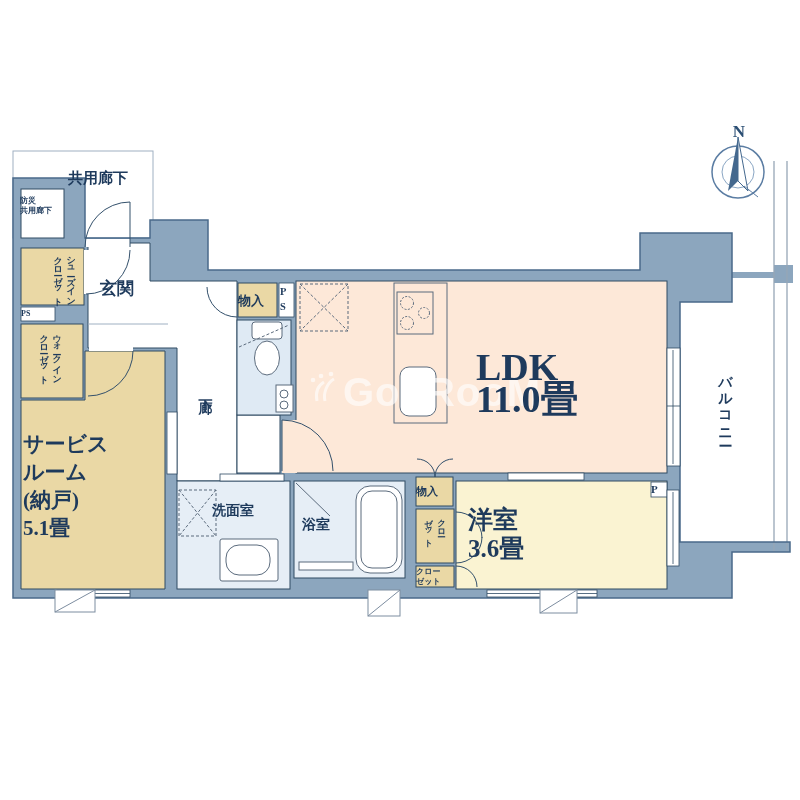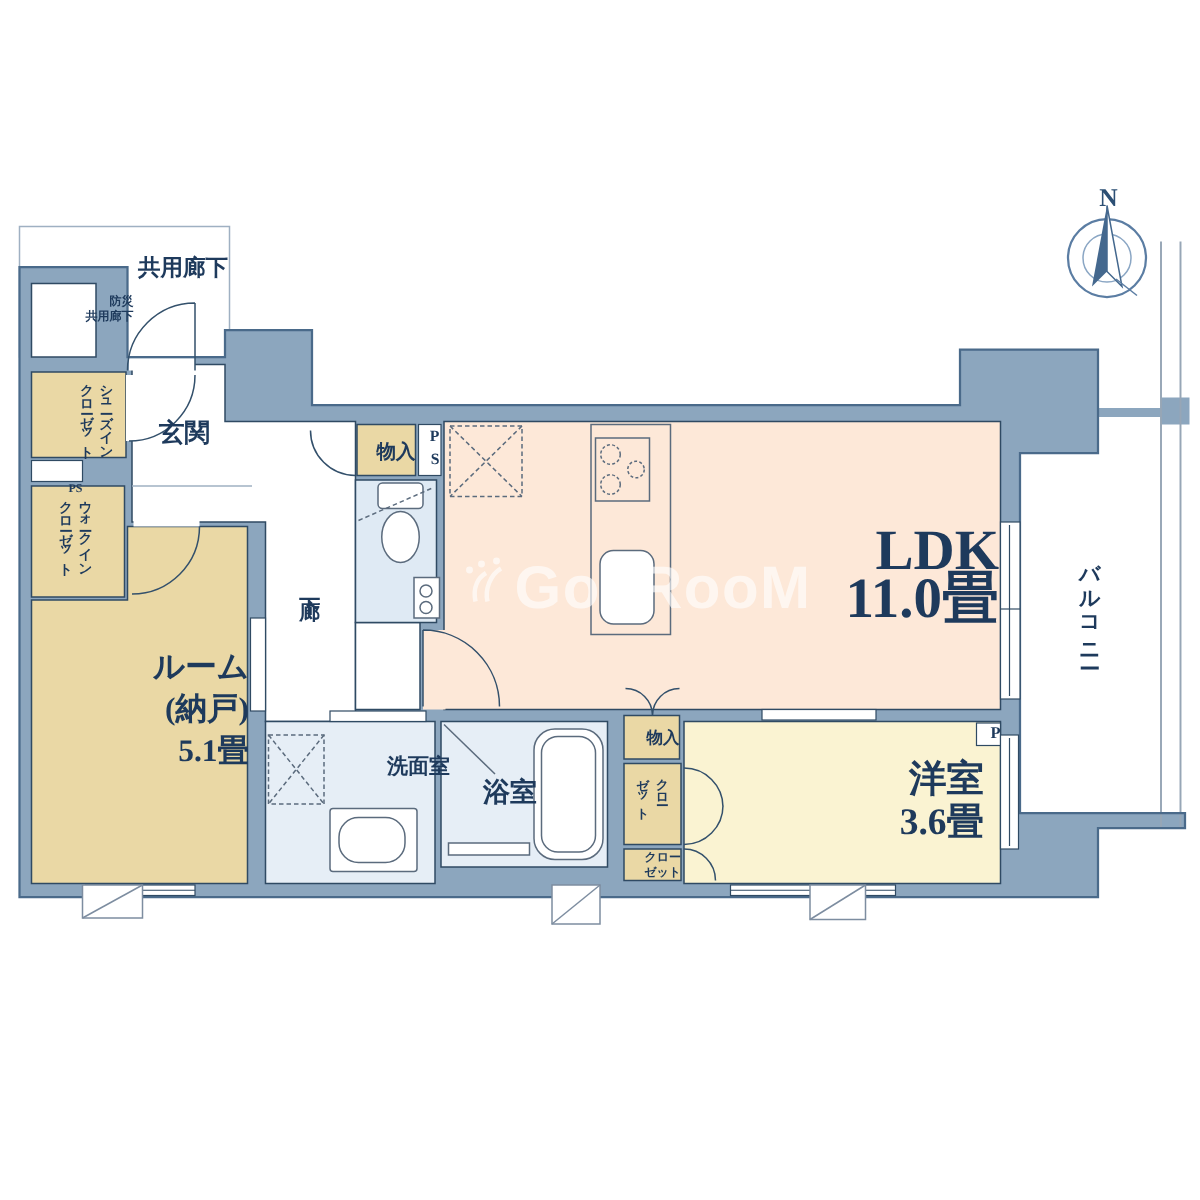--- a/index.html
+++ b/index.html
@@ -1,19 +1,19 @@
 <!DOCTYPE html>
 <html><head>
 <meta charset="utf-8">
 <style>
   html,body{margin:0;padding:0;background:#fff;}
   #stage{position:relative;width:800px;height:800px;background:#ffffff;overflow:hidden;
          font-family:"Liberation Serif","DejaVu Serif",serif;color:#1e3a5c;}
   #plan-svg{position:absolute;left:0;top:0;z-index:0;}
-  .lbl{position:absolute;z-index:2;color:#1e3a5c;text-align:right;white-space:nowrap;
+  .lbl{position:absolute;z-index:2;color:#1e3a5c;text-align:left;white-space:nowrap;
        font-family:"Liberation Serif","DejaVu Serif",serif;font-weight:700;}
   .vtext{position:absolute;z-index:2;writing-mode:vertical-rl;text-orientation:mixed;
          color:#1e3a5c;font-weight:700;}
   .vtext div{line-height:13px;}
   #watermark{position:absolute;z-index:1;left:308px;top:370px;display:flex;align-items:flex-start;gap:5px;
              color:rgba(255,255,255,0.62);font-family:"Liberation Sans","DejaVu Sans",sans-serif;
              font-weight:700;font-size:40px;letter-spacing:1px;}
   #compass-n{position:absolute;z-index:2;left:728px;top:122px;width:22px;text-align:center;
              font-size:17px;font-weight:700;color:#2c4f74;}
 </style>
@@ -177,28 +177,29 @@
   <div>共用廊下</div>
 </div>
 
 <div class="vtext" style="left:51px;top:250px;font-size:9px;height:56px;">
   <div>シューズイン</div>
   <div>クローゼット</div>
 </div>
 
 <div class="lbl" style="left:100px;top:277px;width:40px;font-size:17px;">玄関</div>
 
-<div class="lbl" style="left:21px;top:319px;width:34px;font-size:8px;line-height:14px;font-family:Liberation Serif, serif;">PS</div>
+<div class="lbl" style="left:21px;top:307px;width:34px;font-size:8px;line-height:14px;font-family:Liberation Serif, serif;">PS</div>
 
 <div class="vtext" style="left:37px;top:328px;font-size:9px;height:68px;">
   <div>ウォークイン</div>
   <div>クローゼット</div>
 </div>
 
 <div class="lbl" style="left:23px;top:430px;width:143px;font-size:21px;line-height:28px;">
+  <div>サービス</div>
   <div>ルーム</div>
   <div>(納戸)</div>
   <div>5.1畳</div>
 </div>
 
 <div class="vtext" style="left:196px;top:388px;font-size:14px;height:36px;">廊下</div>
 
 <div class="lbl" style="left:238px;top:292px;width:39px;font-size:13px;">物入</div>
 
 <div class="lbl" style="left:280px;top:285px;width:13px;font-size:10.5px;line-height:14.5px;">
@@ -206,21 +207,21 @@
   <div>S</div>
 </div>
 
 <div class="lbl" style="left:476px;top:351px;width:190px;font-size:38px;line-height:32px;">
   <div>LDK</div>
   <div>11.0畳</div>
 </div>
 
 <div class="lbl" style="left:212px;top:502px;width:88px;font-size:14px;">洗面室</div>
 
-<div class="lbl" style="left:302px;top:516px;width:56px;font-size:18px;">浴室</div>
+<div class="lbl" style="left:302px;top:516px;width:56px;font-size:14px;">浴室</div>
 
 <div class="lbl" style="left:416px;top:484px;width:37px;font-size:11px;">物入</div>
 
 <div class="vtext" style="left:422px;top:513px;font-size:8.5px;height:48px;">
   <div>クロー</div>
   <div>ゼット</div>
 </div>
 
 <div class="lbl" style="left:416px;top:567px;width:38px;font-size:8px;line-height:9.5px;">
   <div>クロー</div>

